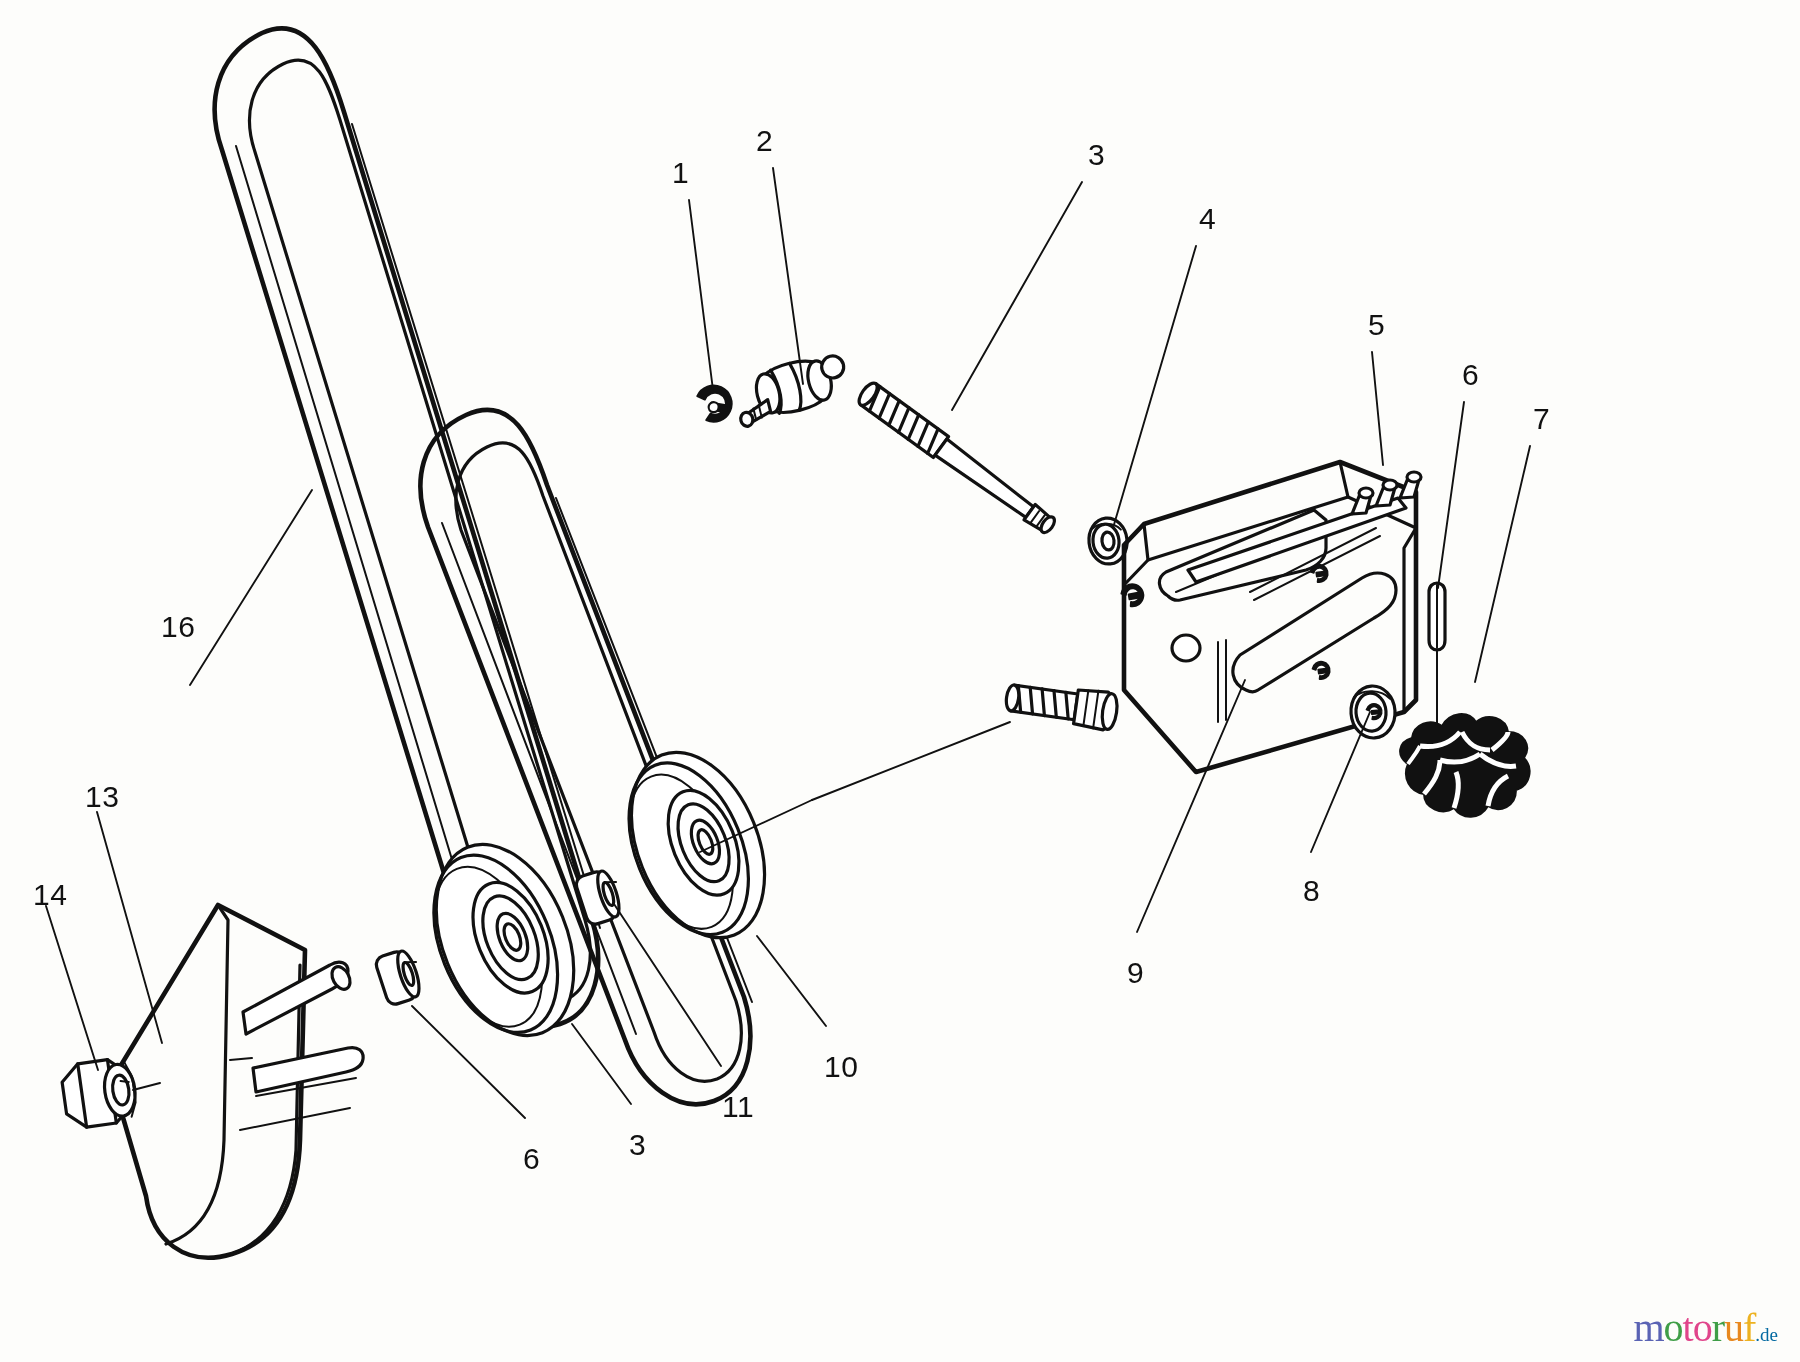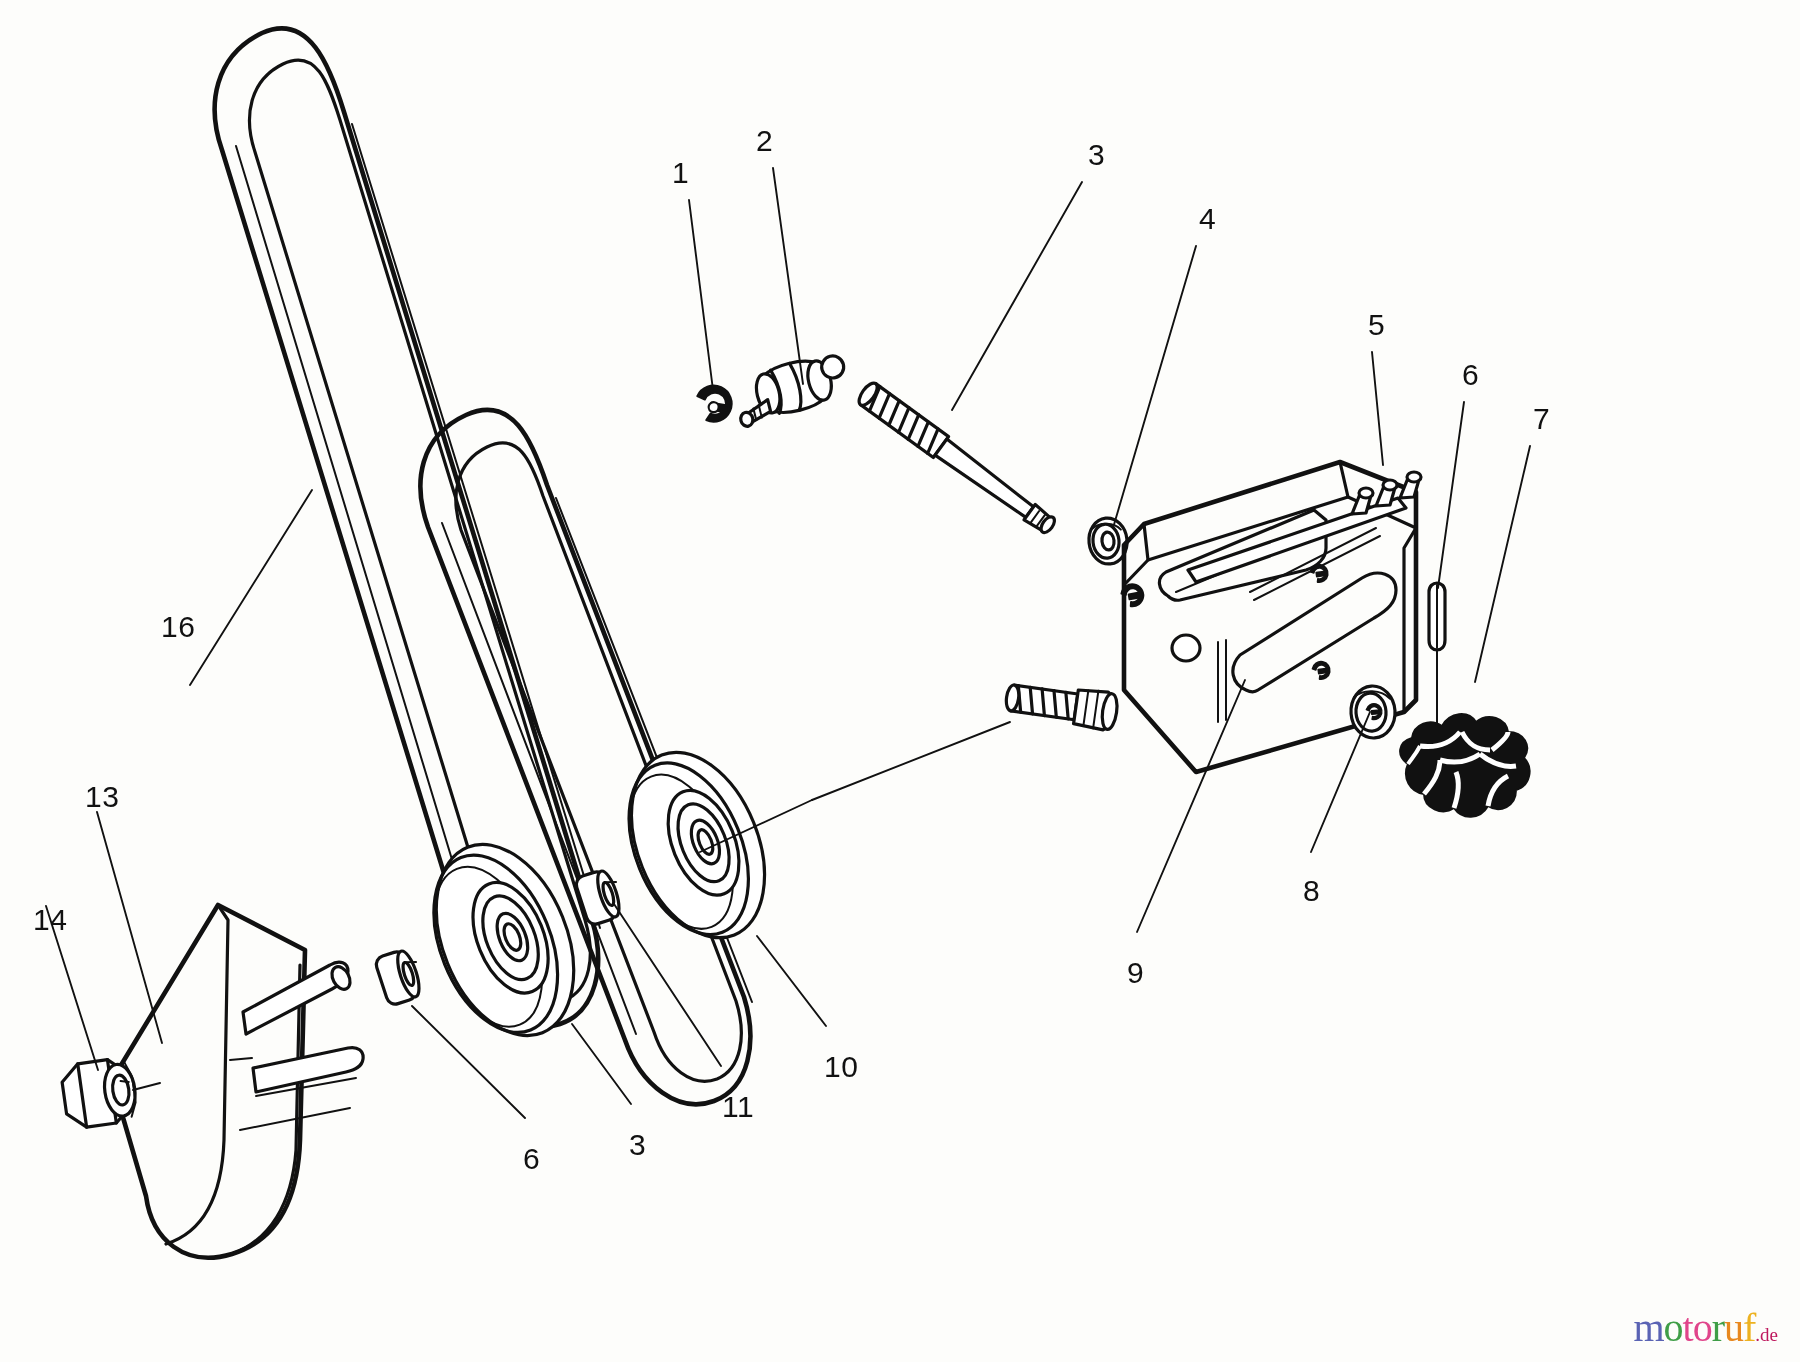--- a/index.html
+++ b/index.html
@@ -39,21 +39,21 @@
     right: 22px;
     bottom: 14px;
     font-family: "Liberation Serif", serif;
     font-size: 40px;
     line-height: 1;
     letter-spacing: -1px;
     white-space: nowrap;
   }
   #watermark .suffix {
     font-size: 19px;
-    color: #be185d;
+    color: #0369a1;
     letter-spacing: 0;
   }
 </style>
 </head>
 <body>
 
 <div id="page">
 
   <svg id="diagram" viewBox="0 0 1800 1362" xmlns="http://www.w3.org/2000/svg">
     <defs>
@@ -370,21 +370,21 @@
       <div class="callout-num" style="left: 1199px; top: 204px;">4</div>
       <div class="callout-num" style="left: 1368px; top: 310px;">5</div>
       <div class="callout-num" style="left: 1462px; top: 360px;">6</div>
       <div class="callout-num" style="left: 1533px; top: 404px;">7</div>
       <div class="callout-num" style="left: 1303px; top: 876px;">8</div>
       <div class="callout-num" style="left: 1127px; top: 958px;">9</div>
       <div class="callout-num" style="left: 824px; top: 1052px;">10</div>
       <div class="callout-num" style="left: 722px; top: 1092px;">11</div>
       <div class="callout-num" style="left: 629px; top: 1130px;">3</div>
       <div class="callout-num" style="left: 523px; top: 1144px;">6</div>
-      <div class="callout-num" style="left: 33px; top: 880px; margin-top: 25px;">14</div>
+      <div class="callout-num" style="left: 33px; top: 880px;">14</div>
       <div class="callout-num" style="left: 85px; top: 782px;">13</div>
       <div class="callout-num" style="left: 145px; top: 612px; margin-left: 16px;">16</div>
     </div>
 
   <div id="watermark">
     <span id="wm-letters"><span style="color: rgb(90, 99, 180);">m</span><span style="color: rgb(63, 158, 71);">o</span><span style="color: rgb(224, 69, 139);">t</span><span style="color: rgb(224, 69, 139);">o</span><span style="color: rgb(63, 158, 71);">r</span><span style="color: rgb(232, 136, 31);">u</span><span style="color: rgb(237, 178, 33);">f</span></span><span class="suffix">.de</span>
   </div>
 
 </div>
 

